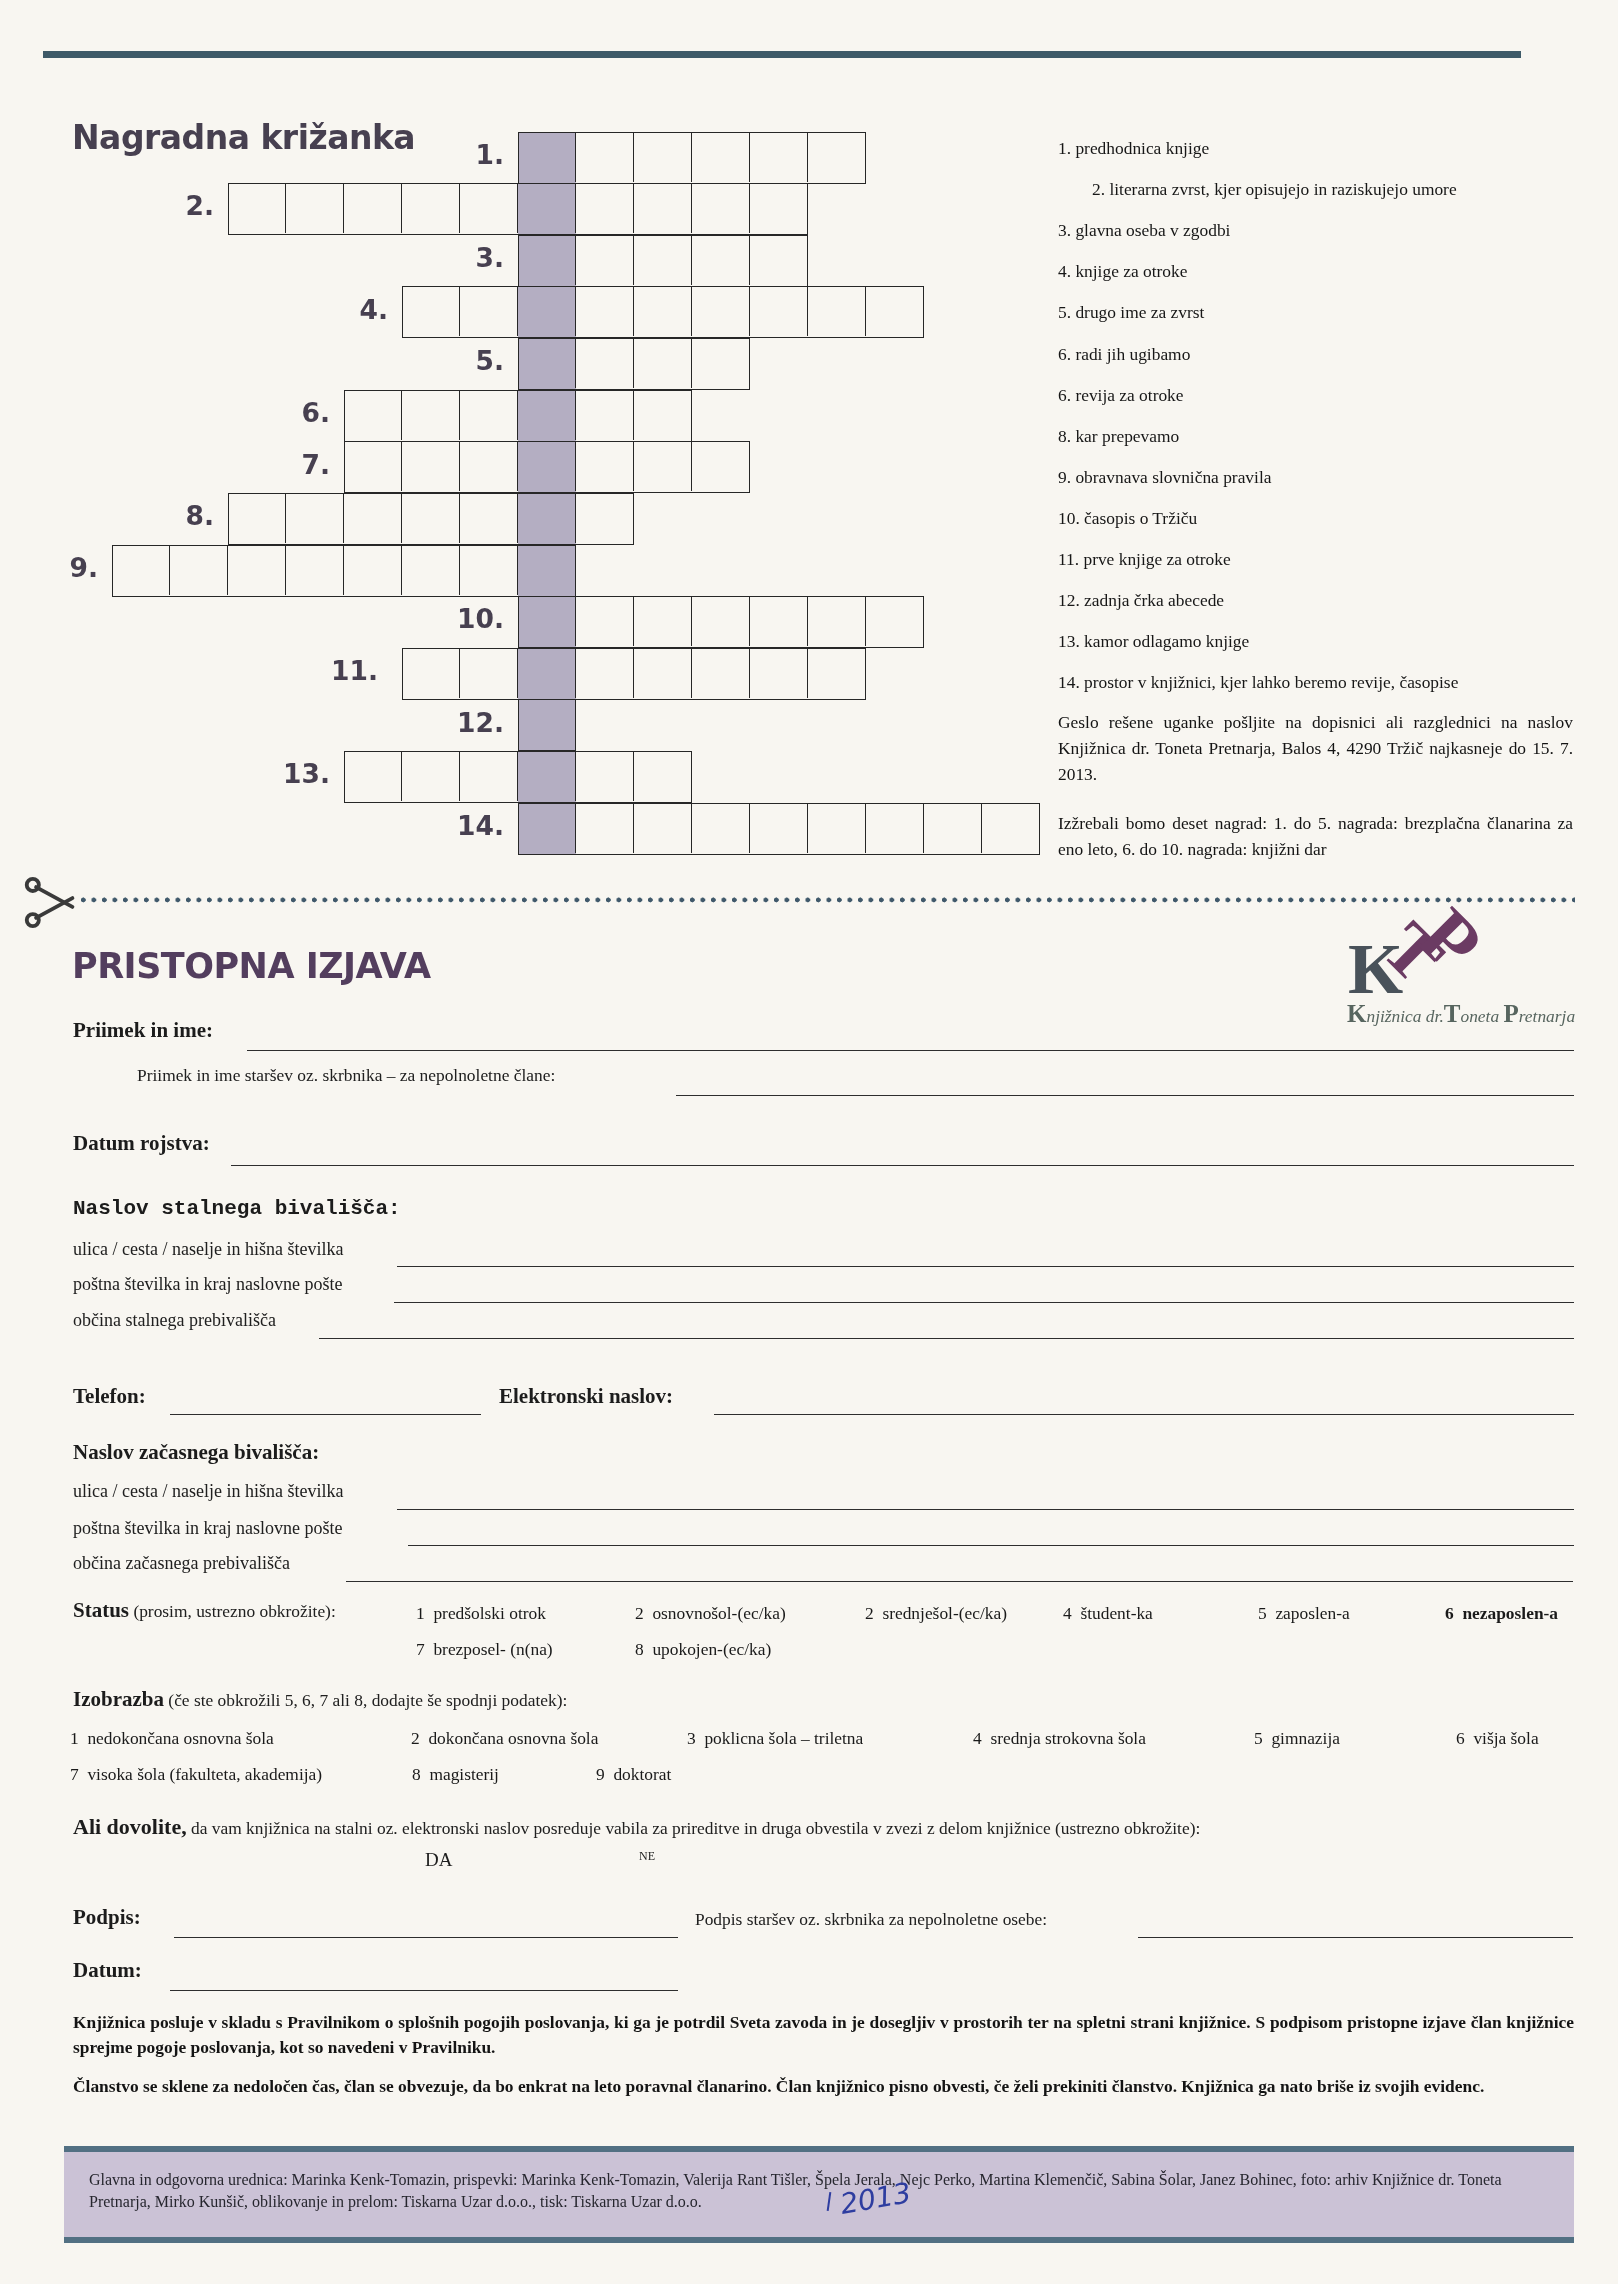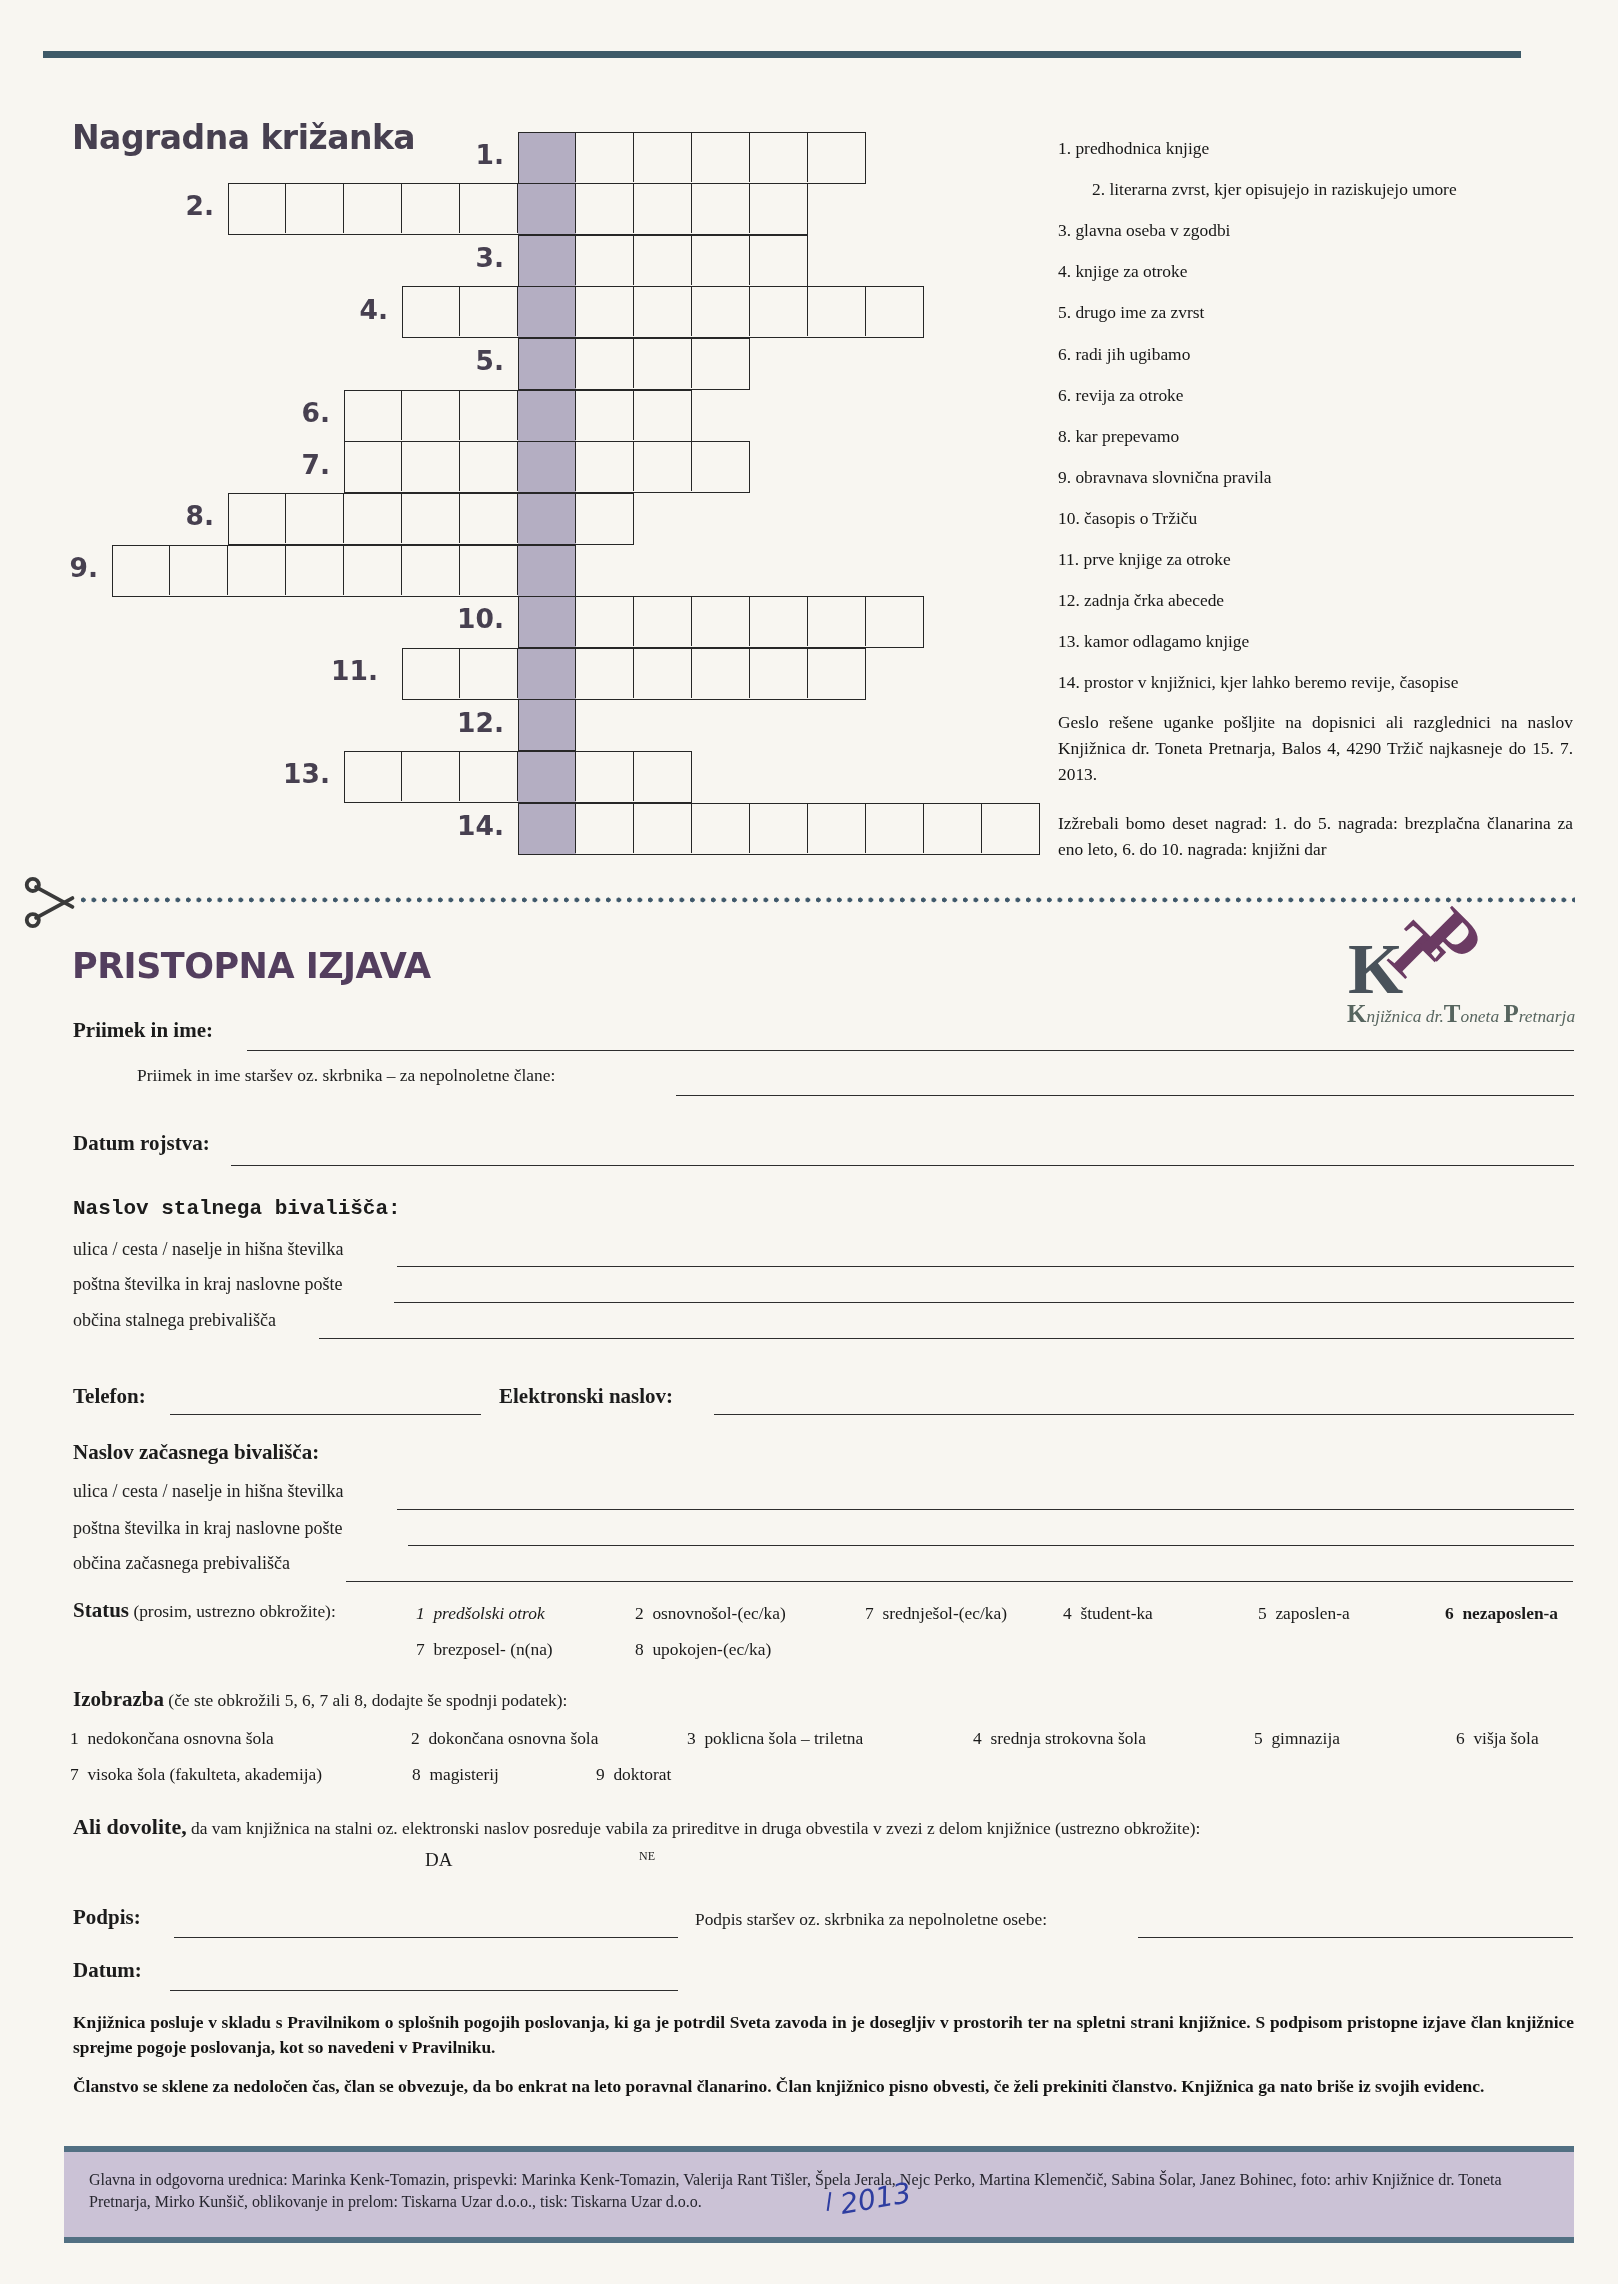--- a/index.html
+++ b/index.html
@@ -228,23 +228,23 @@
 <div class="abs rule-line" style="left:397px;top:1509px;width:1177px;"></div>
 <div class="abs small-label" style="left:73px;top:1518px;">poštna številka  in kraj naslovne pošte</div>
 <div class="abs rule-line" style="left:408px;top:1545px;width:1166px;"></div>
 <div class="abs small-label" style="left:73px;top:1553px;">občina začasnega prebivališča</div>
 <div class="abs rule-line" style="left:346px;top:1581px;width:1227px;"></div>
 
 <div class="abs" style="left:73px;top:1598px;white-space:nowrap;">
   <span class="bold-label">Status</span><span class="small-label" style="font-size:17.4px;"> (prosim, ustrezno obkrožite):</span>
 </div>
 <div class="abs" id="status-row1" style="left:0;top:0;">
-    <div class="opt" style="position: absolute; left: 416px; top: 1603px; font-style: italic;">1 predšolski otrok</div>
+    <div class="opt" style="position: absolute; left: 416px; top: 1603px;">1 predšolski otrok</div>
     <div class="opt" style="position: absolute; left: 635px; top: 1603px;">2 osnovnošol-(ec/ka)</div>
-    <div class="opt" style="position: absolute; left: 865px; top: 1603px;">7 srednješol-(ec/ka)</div>
+    <div class="opt" style="position: absolute; left: 865px; top: 1603px;">2 srednješol-(ec/ka)</div>
     <div class="opt" style="position: absolute; left: 1063px; top: 1603px;">4 študent-ka</div>
     <div class="opt" style="position: absolute; left: 1258px; top: 1603px;">5 zaposlen-a</div>
     <div class="opt" style="position: absolute; left: 1445px; top: 1603px; font-weight: bold;">6 nezaposlen-a</div>
   </div>
 <div class="abs" id="status-row2" style="left:0;top:0;">
     <div class="opt" style="position: absolute; left: 416px; top: 1639px;">7 brezposel- (n(na)</div>
     <div class="opt" style="position: absolute; left: 635px; top: 1639px;">8 upokojen-(ec/ka)</div>
   </div>
 
 <div class="abs" style="left:73px;top:1687px;white-space:nowrap;">

